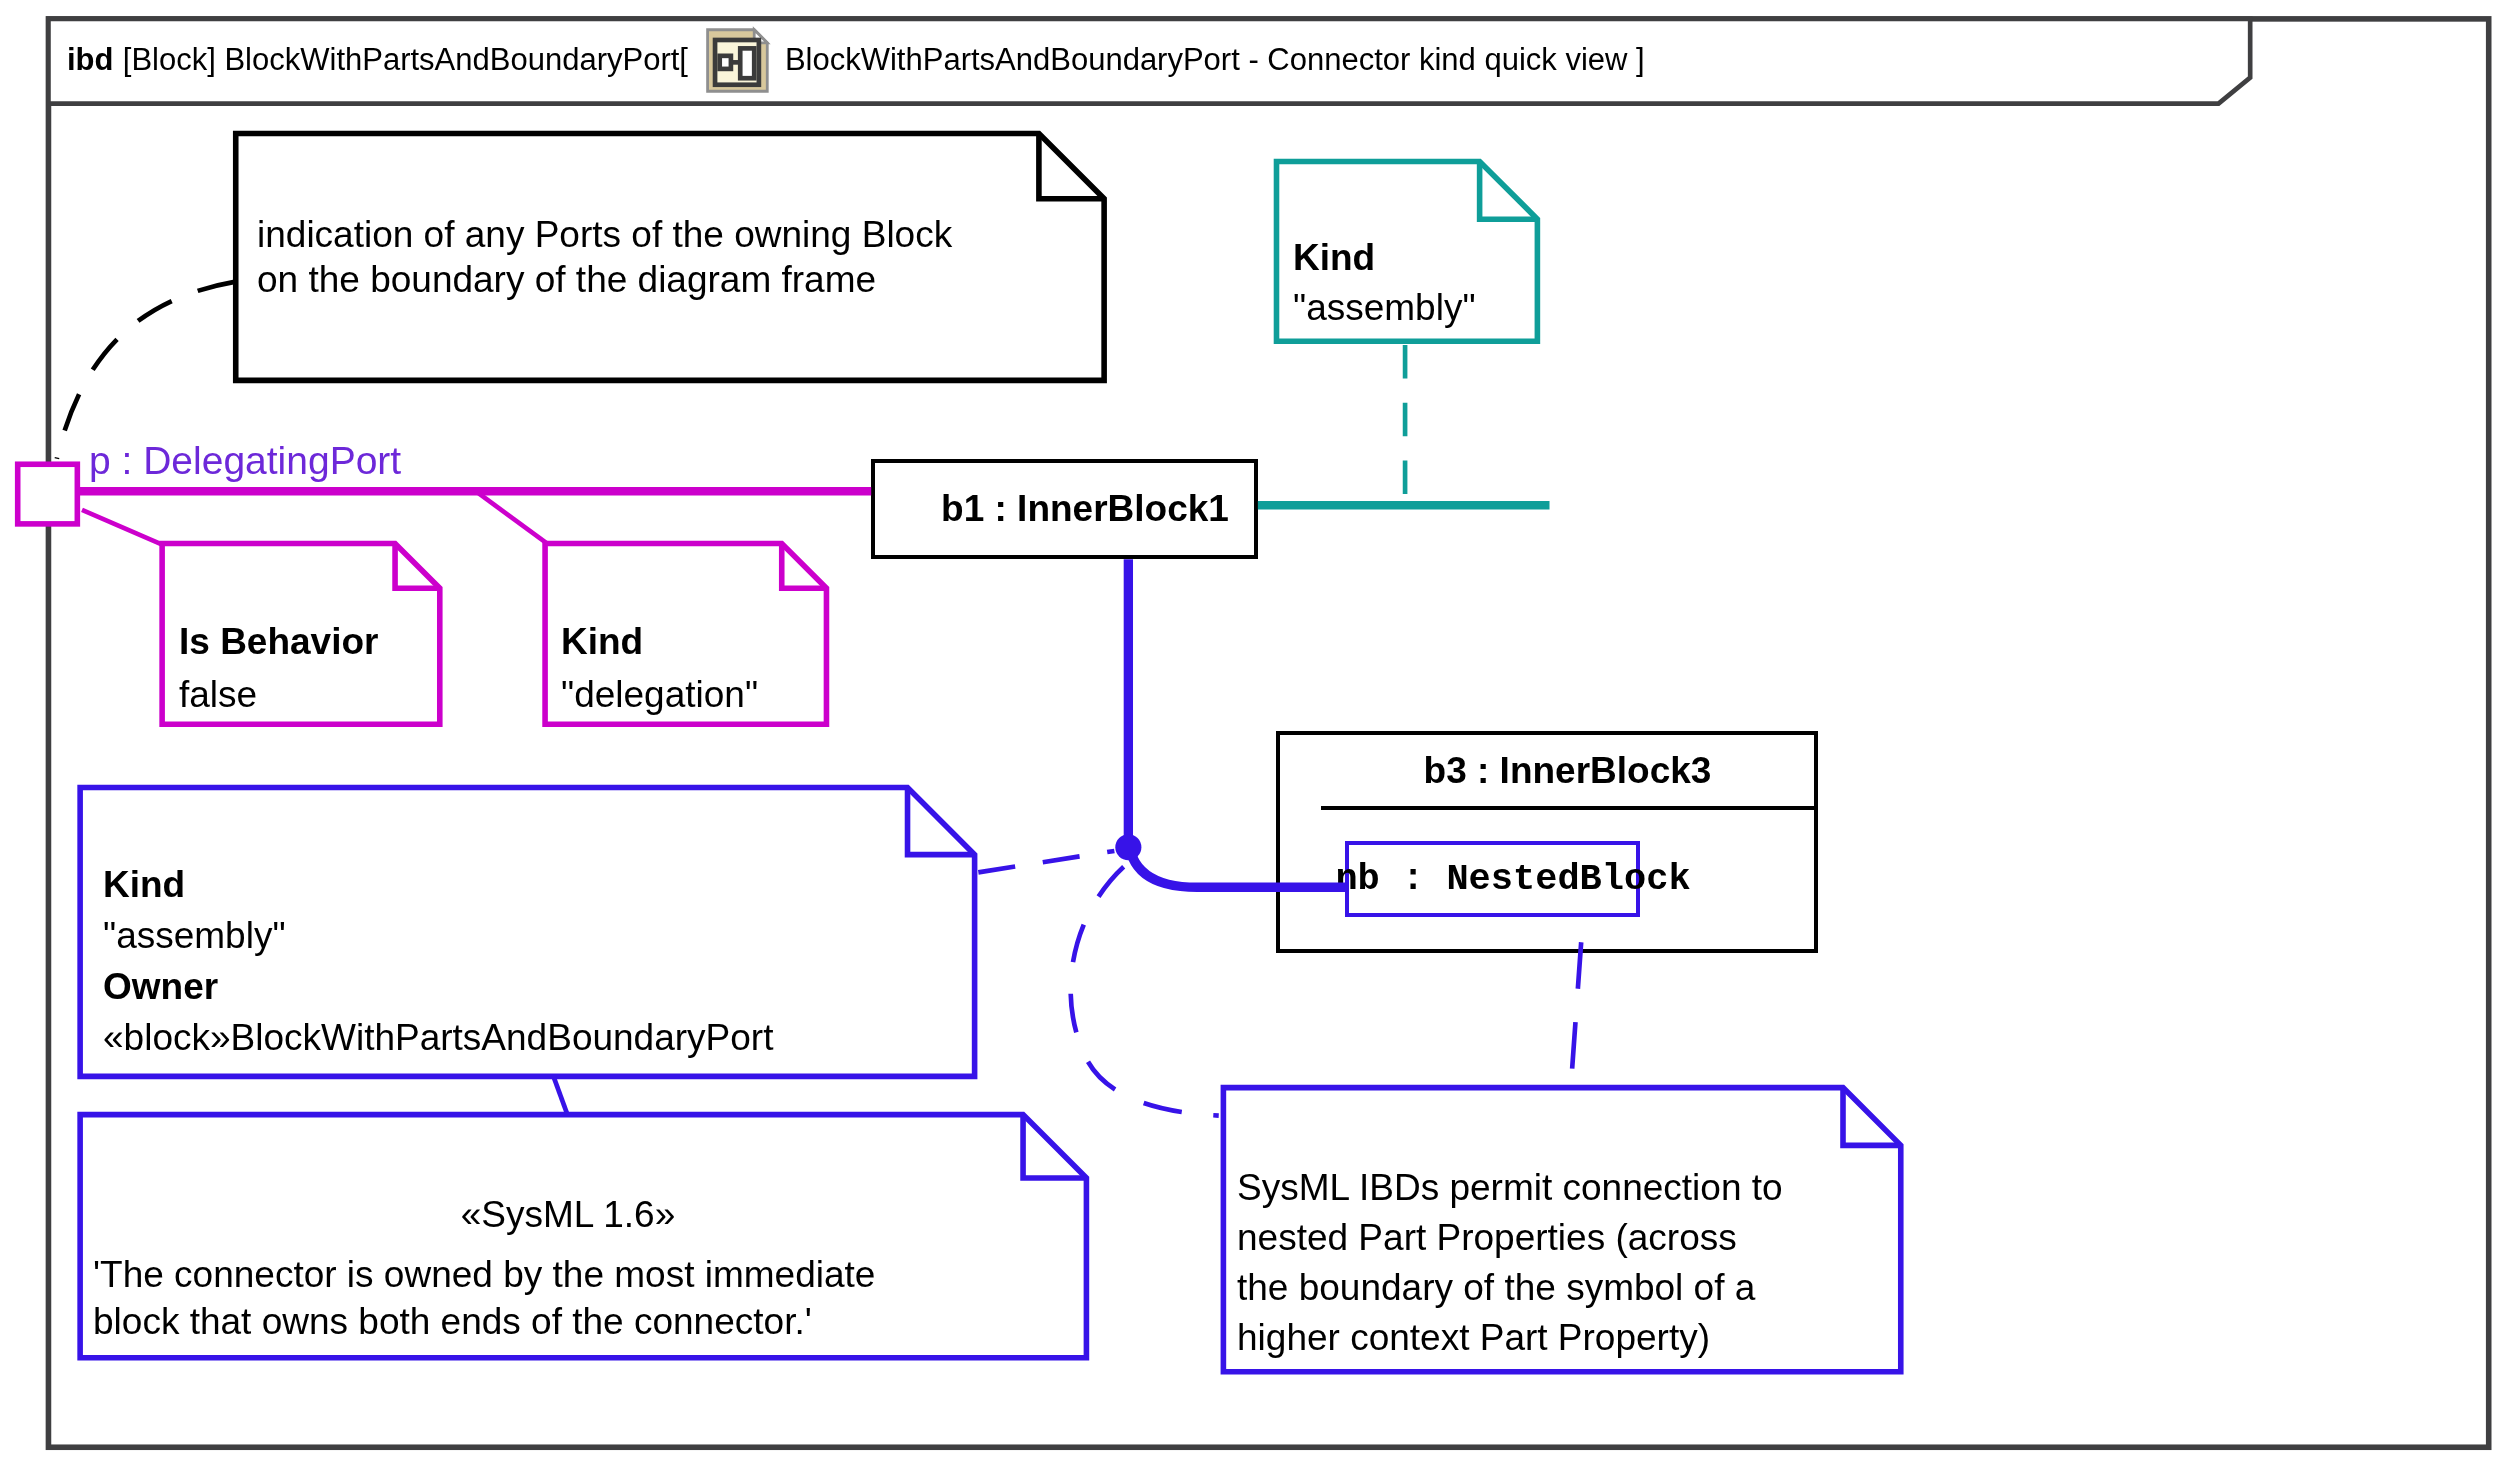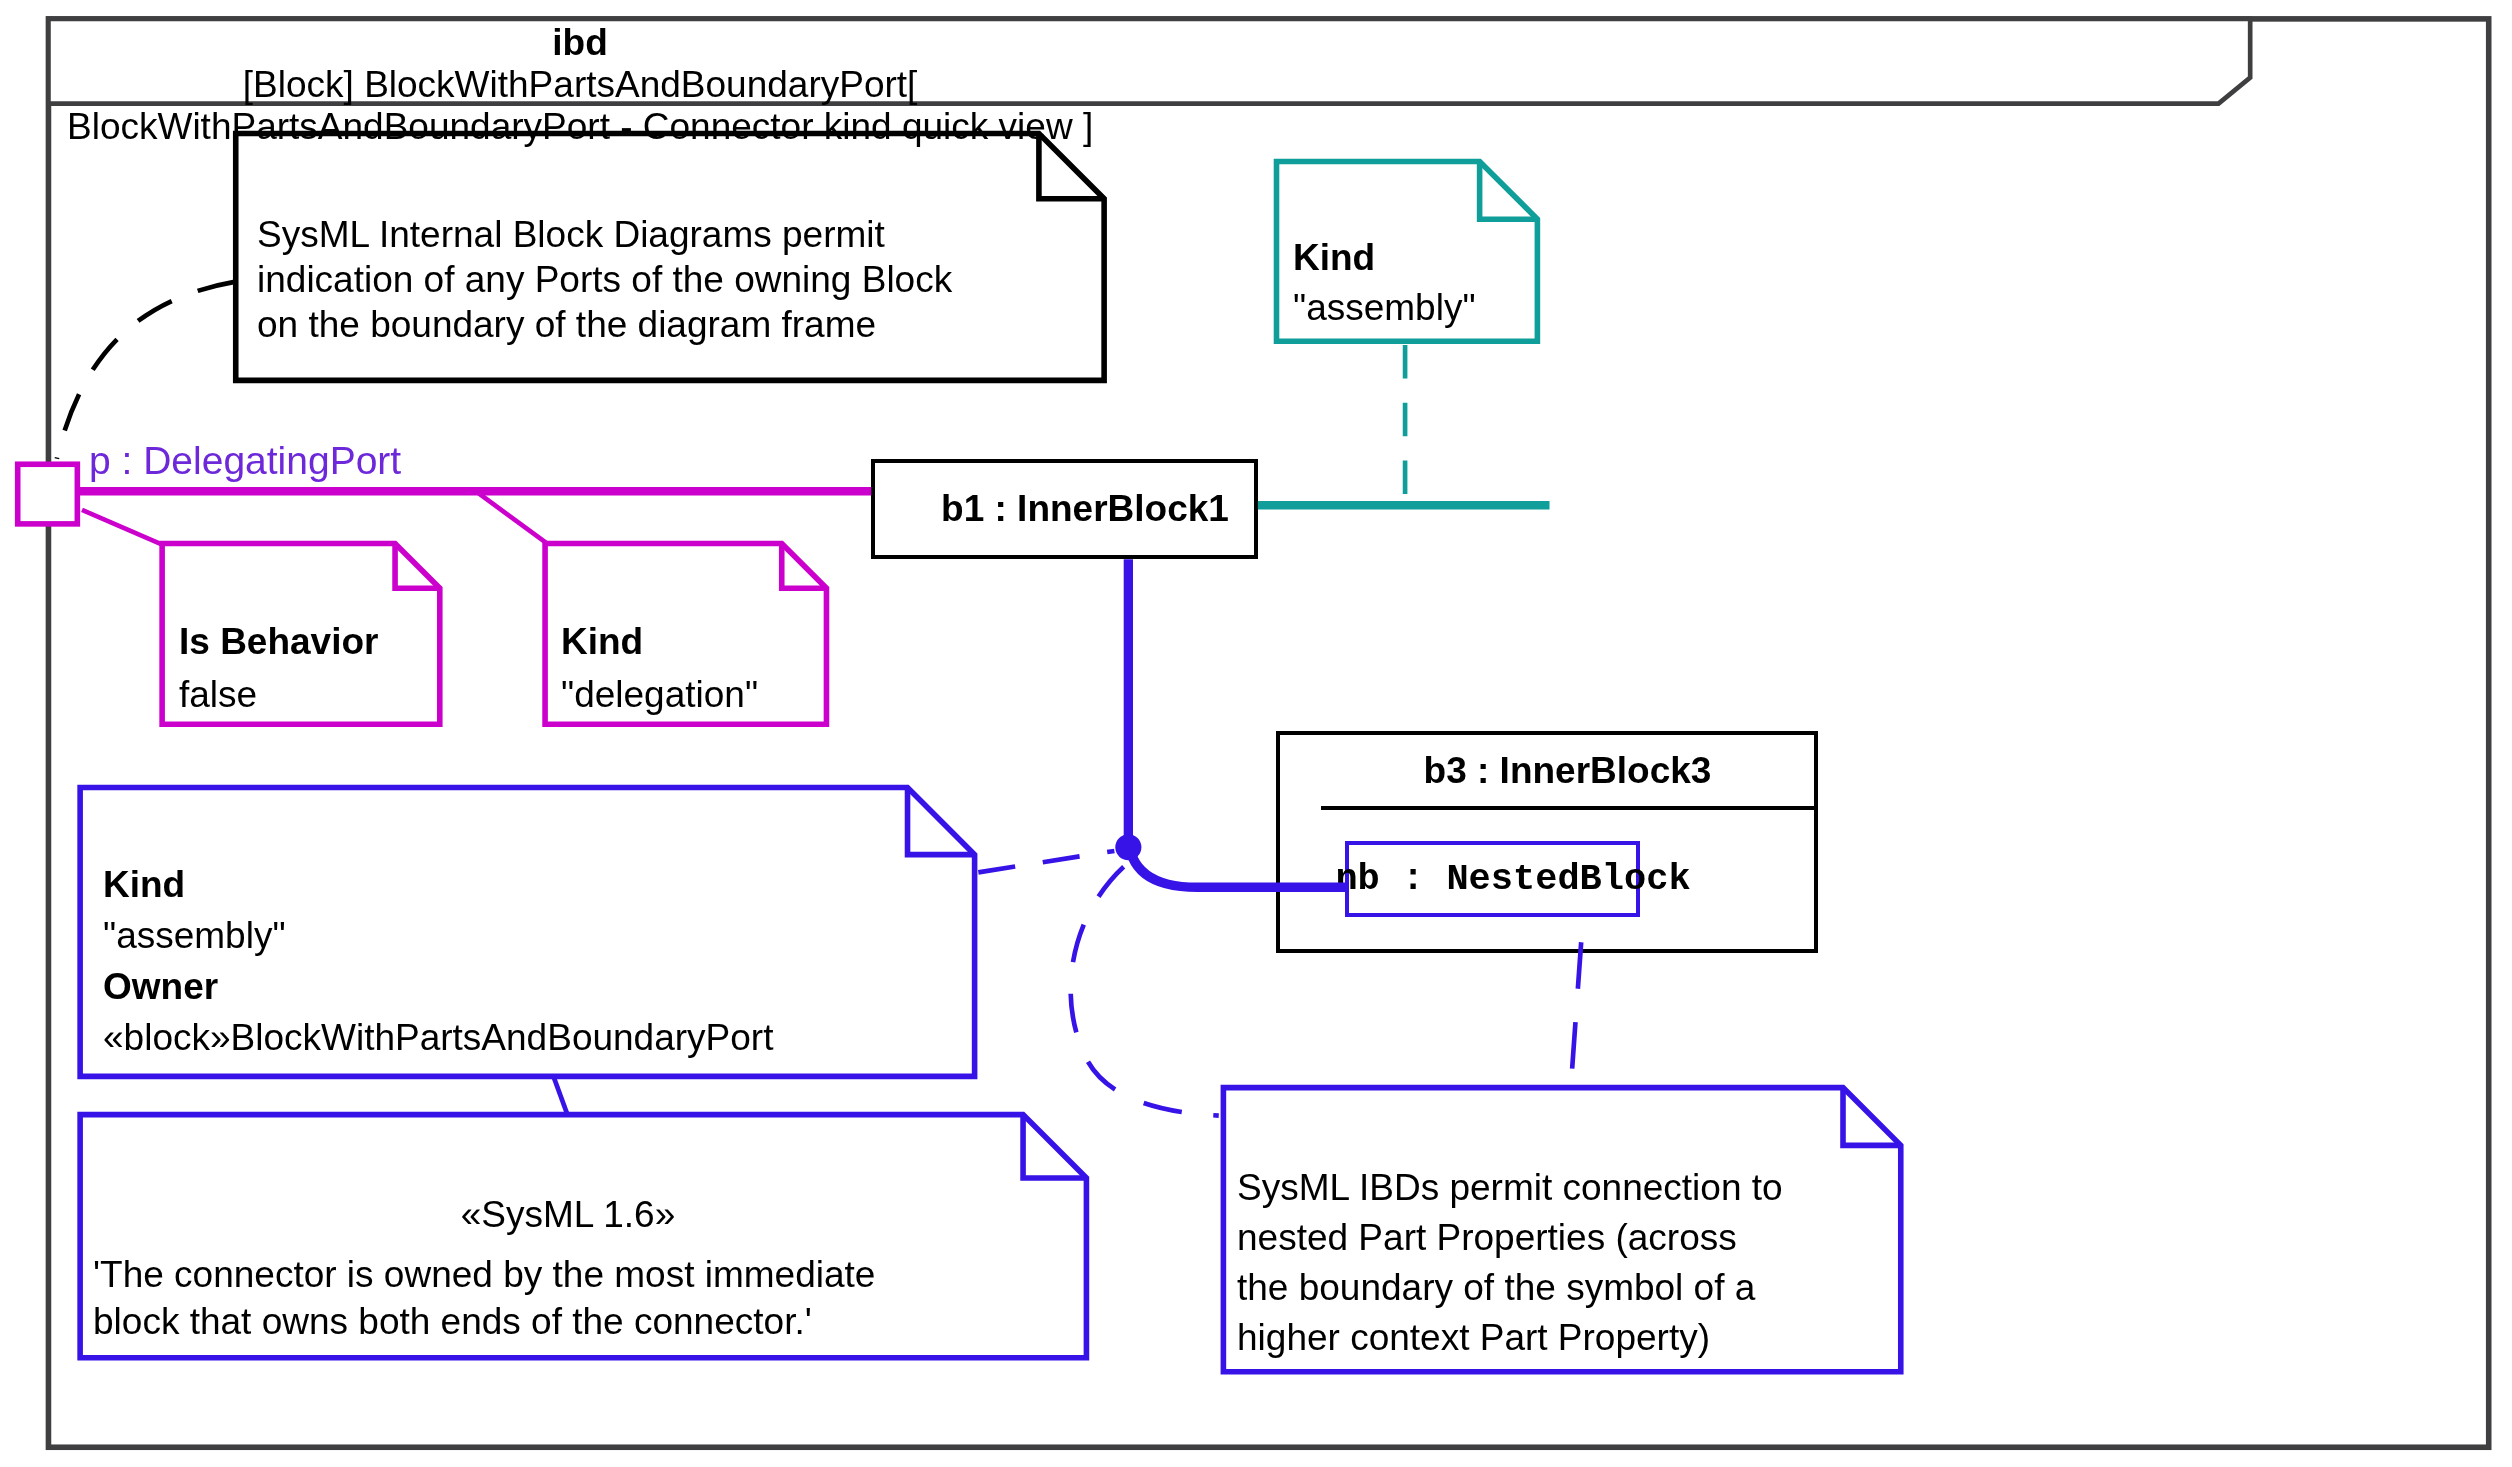--- a/index.html
+++ b/index.html
@@ -6,21 +6,21 @@
   #stage{position:relative;width:2512px;height:1468px;background:#ffffff;
          font-family:"Liberation Sans","DejaVu Sans",sans-serif;color:#000;overflow:hidden;}
   #overlay{position:absolute;left:0;top:0;width:2512px;height:1468px;pointer-events:none;}
   .abs{position:absolute;}
   .txt{white-space:nowrap;}
   .block{position:absolute;background:#fff;border:4.7px solid #000;box-sizing:border-box;
          display:flex;align-items:center;justify-content:center;padding-left:41px;}
   .block-label{font-weight:bold;font-size:37px;}
   .b{font-weight:bold;}
   .title-row{position:absolute;left:67px;top:22.4px;height:76px;display:flex;align-items:center;
-             font-size:37px;white-space:nowrap;flex-direction:column;}
+             font-size:31px;white-space:nowrap;}
   .title-row .sp{margin:0 9.3px;}
   .magenta{color:#6d28d9;margin-top:8px;}
 </style>
 </head>
 <body>
 
 <div id="stage">
 
   <div class="block" style="left:871px;top:459px;width:387px;height:100px;">
     <span class="block-label txt">b1 : InnerBlock1</span>
@@ -113,21 +113,20 @@
       <rect x="42" y="24" width="15" height="32" fill="#ffffff" stroke="#3b3b3b" stroke-width="5"></rect>
       <rect x="20" y="32" width="12" height="14" fill="#ffffff" stroke="#3b3b3b" stroke-width="5"></rect>
       <line x1="32" y1="39" x2="42" y2="39" stroke="#3b3b3b" stroke-width="5"></line>
     </svg>
     <span>BlockWithPartsAndBoundaryPort - Connector kind quick view ]</span>
   </div>
 
   <div class="abs txt magenta" style="left:89px;top:431px;font-size:39px;">p : DelegatingPort</div>
 
   <div class="abs" style="left:257px;top:212px;font-size:37px;line-height:45px;">
-    <div class="txt">SysML Internal Block Diagrams permit</div>
     <div class="txt">indication of any Ports of the owning Block</div>
     <div class="txt">on the boundary of the diagram frame</div>
   </div>
 
   <div class="abs" style="left:1293px;top:233px;font-size:37px;line-height:50px;">
     <div class="txt b">Kind</div>
     <div class="txt">"assembly"</div>
   </div>
 
   <div class="abs" style="left:179px;top:615px;font-size:37px;line-height:53px;">

